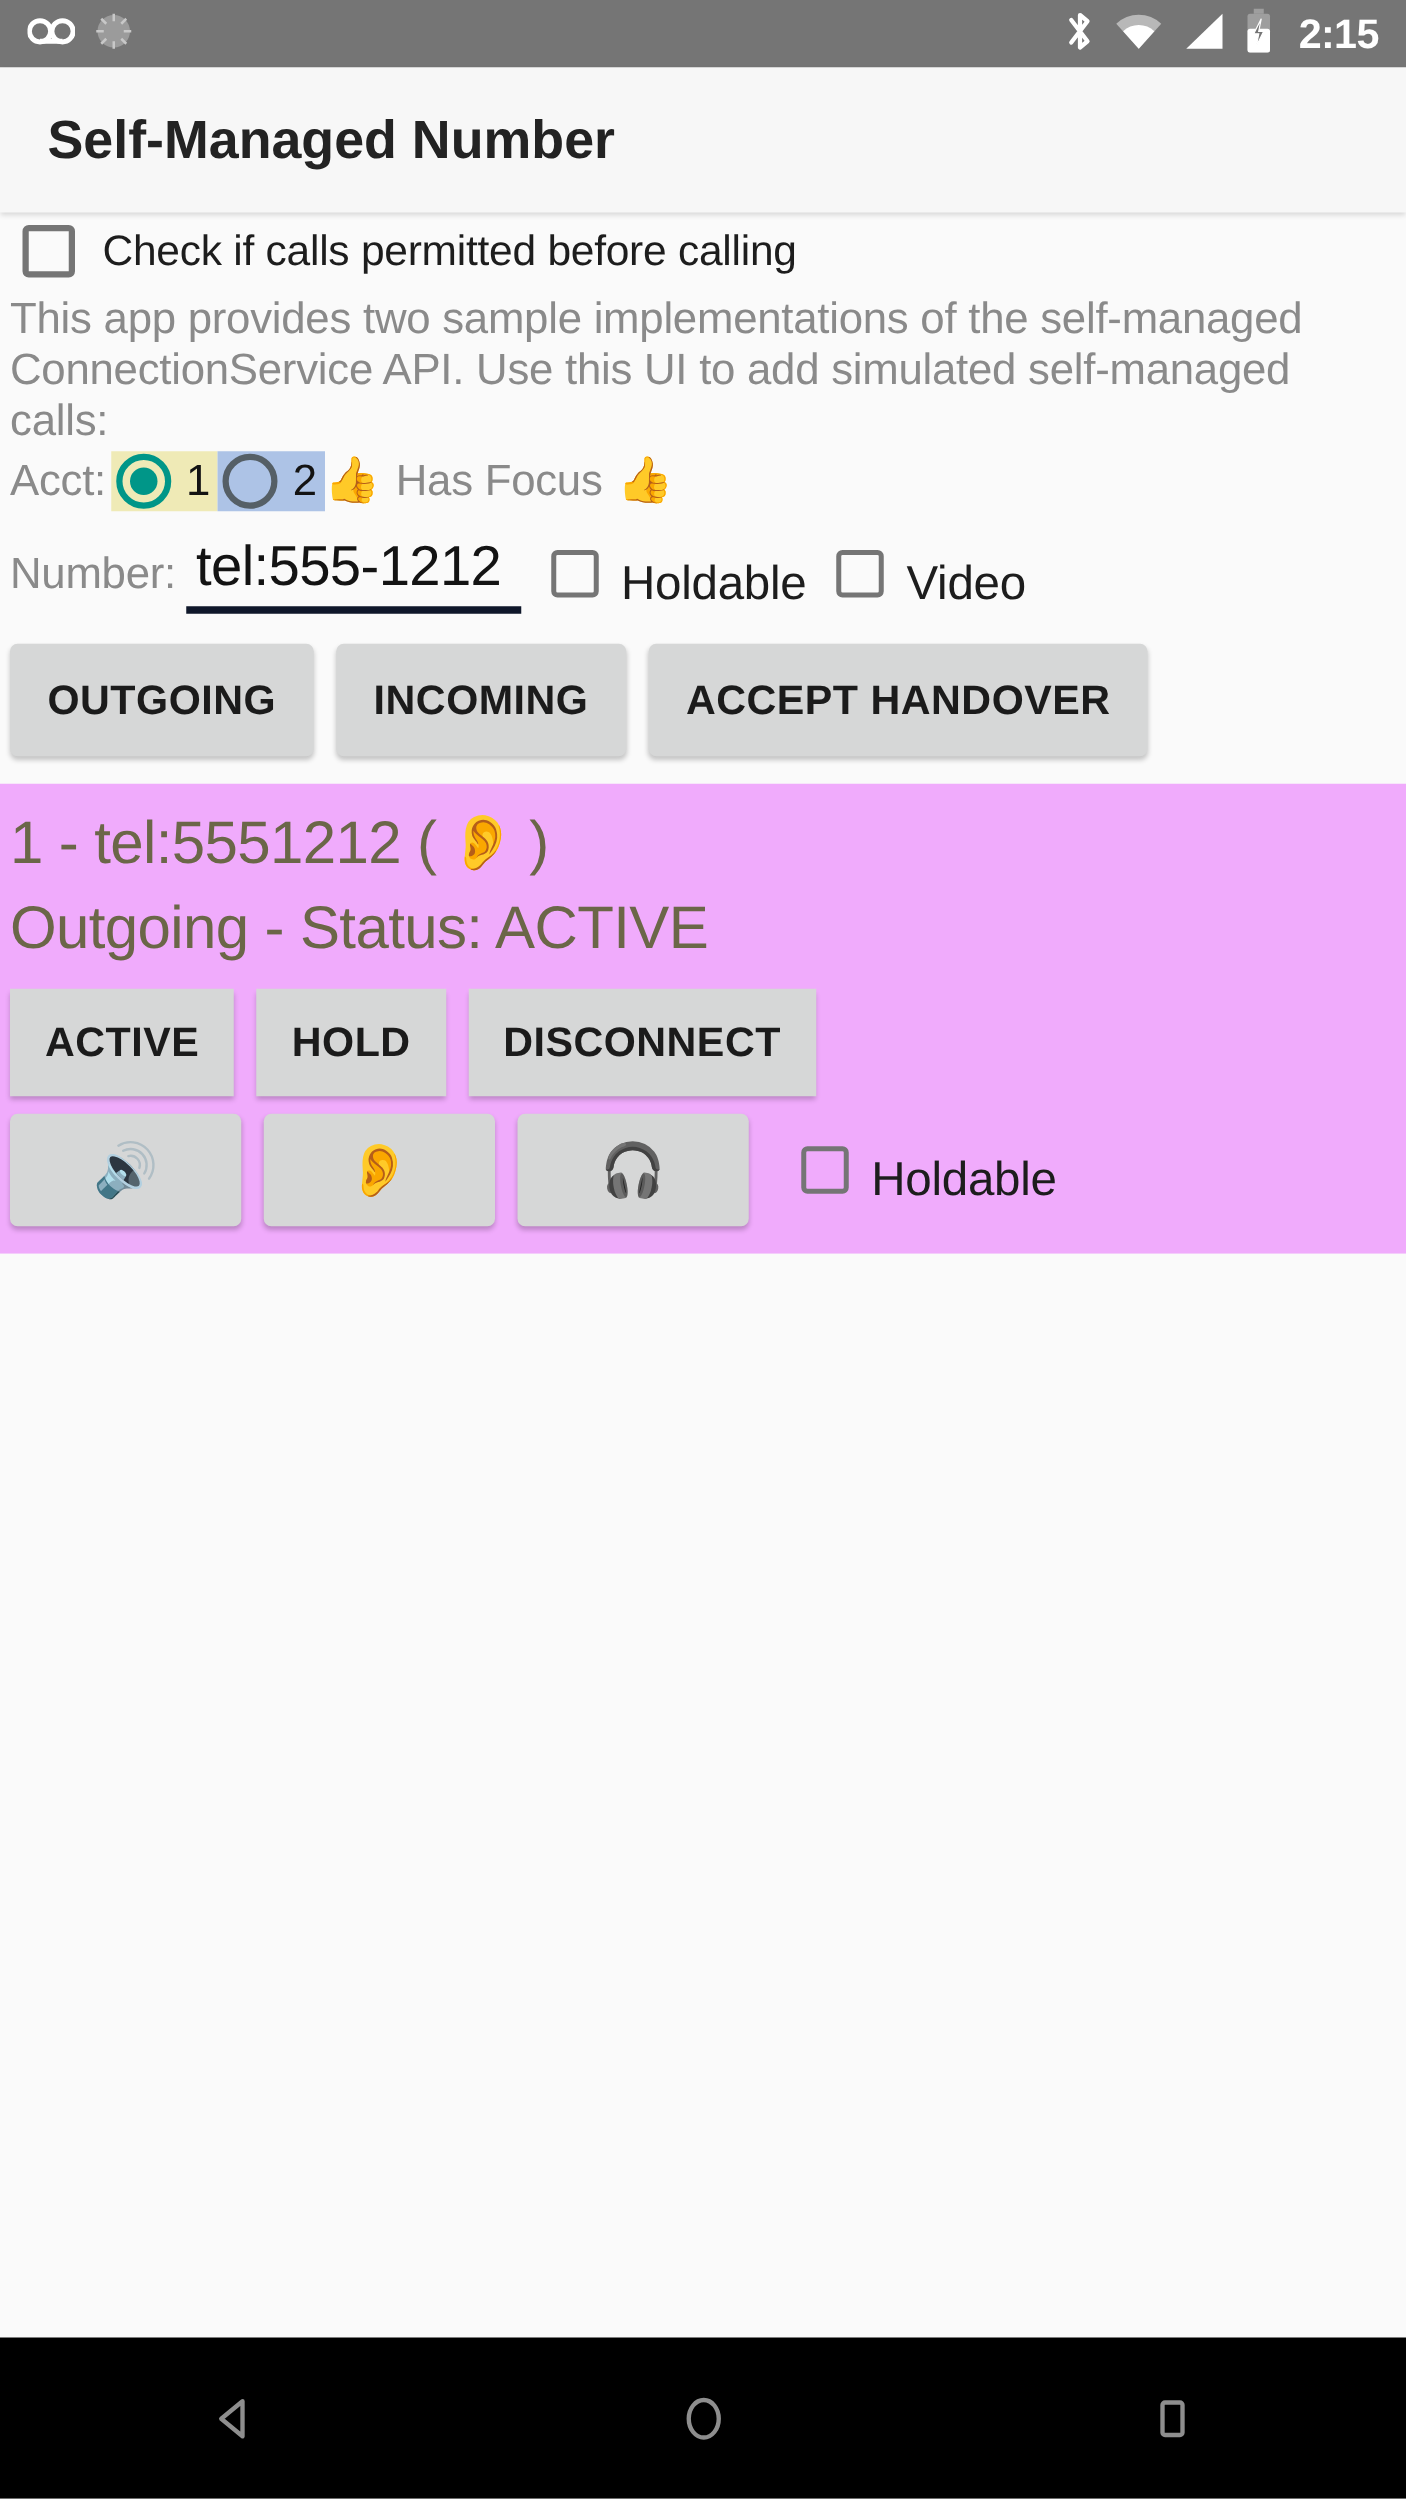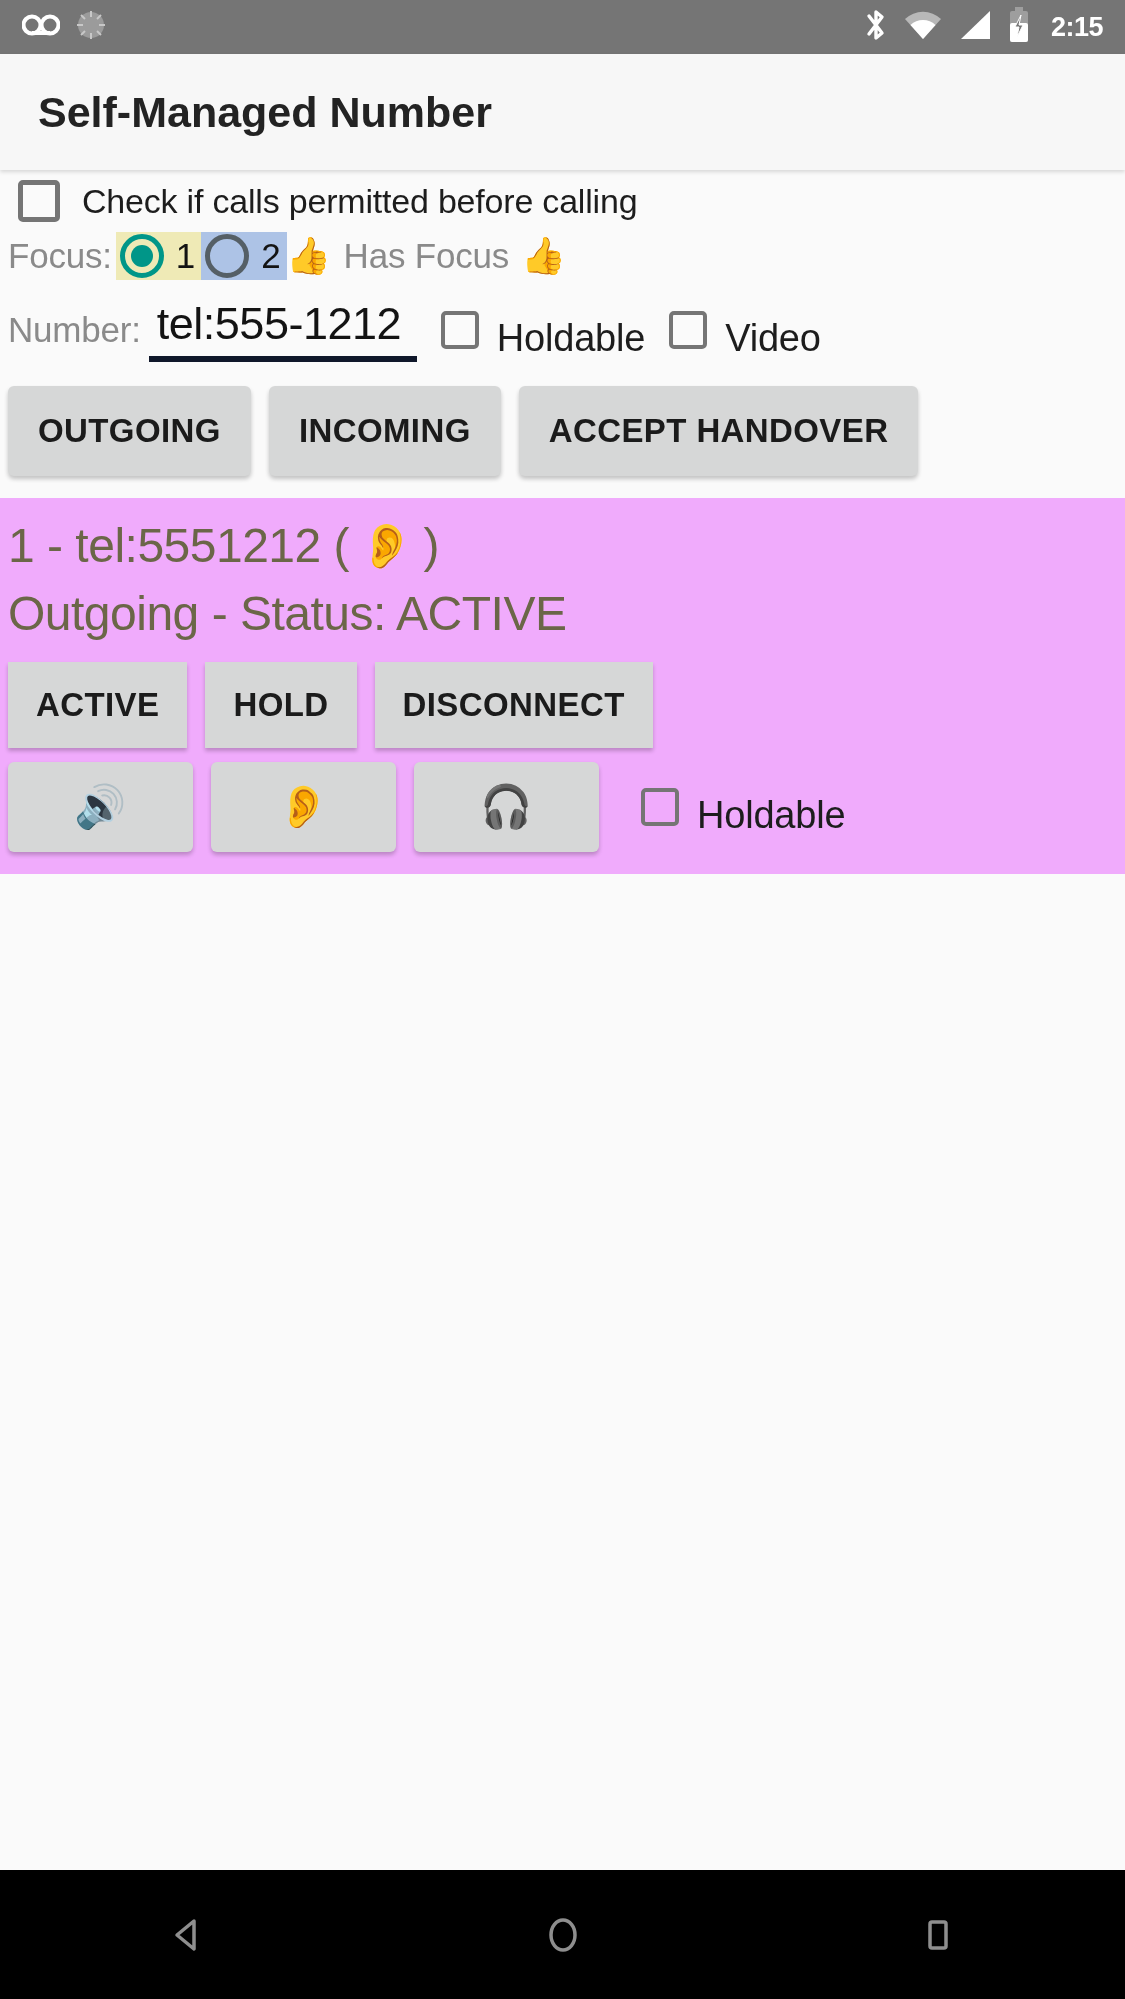--- a/index.html
+++ b/index.html
@@ -32,21 +32,21 @@
   }
   .status-left { display: flex; align-items: center; gap: 14px; }
   .status-right {
     margin-left: auto;
     display: flex;
     align-items: center;
     gap: 14px;
   }
   .status-time {
     color: #ffffff;
-    font-size: 27px;
+    font-size: 33px;
     font-weight: bold;
     letter-spacing: -0.5px;
     margin-left: 6px;
   }
   .sb-icon { display: block; }
 
   
   .app-bar {
     height: 116px;
     background: #f7f7f7;
@@ -360,23 +360,24 @@
     <div class="app-title">Self-Managed Number</div>
   </div>
 
   <div class="content">
 
     <div class="checkbox-row">
       <span class="cbox"></span>
       <span class="cb-label">Check if calls permitted before calling</span>
     </div>
 
+    <div class="desc">This app provides two sample implementations of the self-managed ConnectionService API.  Use this UI to add simulated self-managed calls:</div>
 
     <div class="acct-row">
-      <span class="acct-label">Focus:</span>
+      <span class="acct-label">Acct:</span>
       <span class="radio-group">
         <span class="radio-item acct1">
           <span class="radio checked"></span>
           <span class="radio-num">1</span>
         </span>
         <span class="radio-item acct2">
           <span class="radio"></span>
           <span class="radio-num">2</span>
         </span>
       </span>

